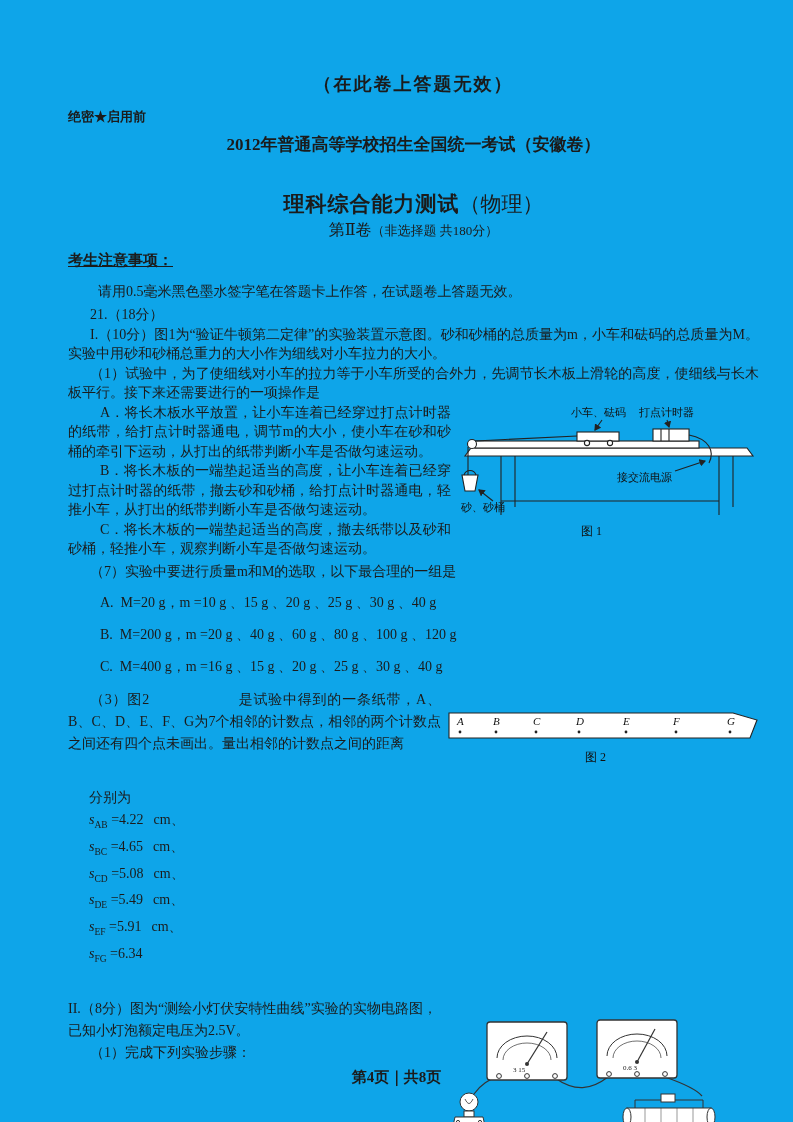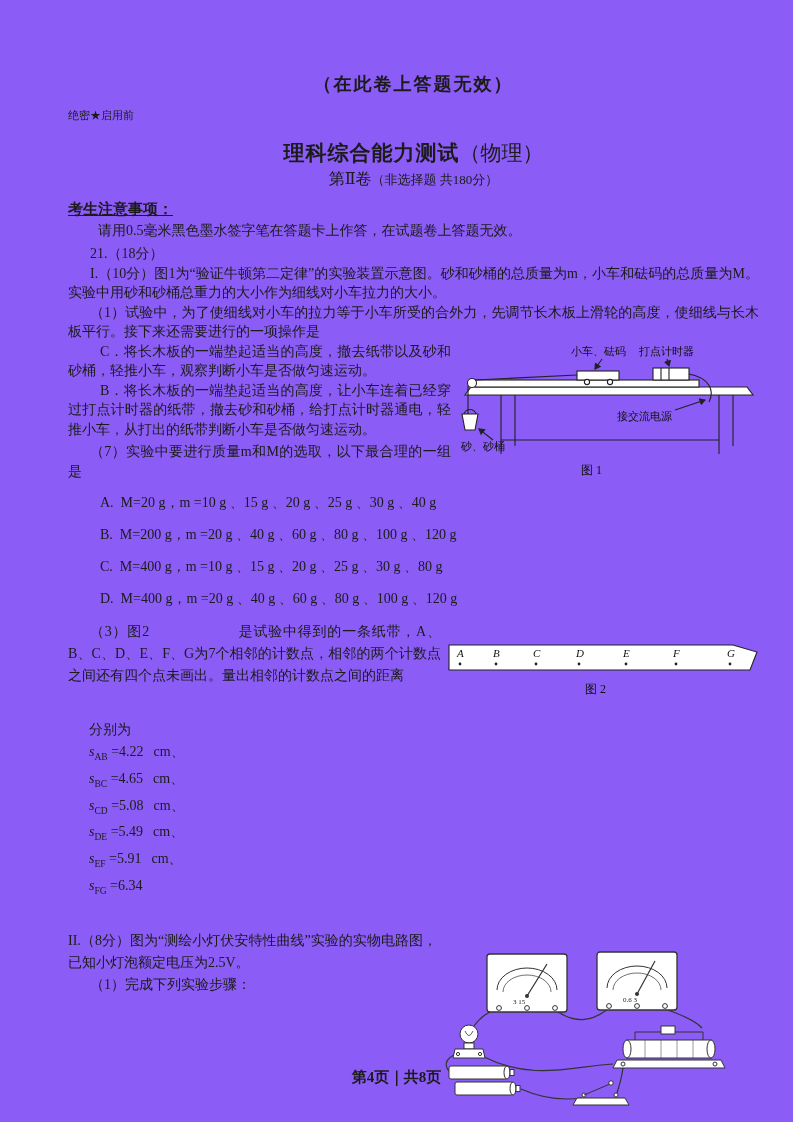--- a/index.html
+++ b/index.html
@@ -1,37 +1,37 @@
 <!DOCTYPE html>
 <html><head>
 <meta charset="utf-8">
 <style>
   * { margin:0; padding:0; box-sizing:border-box; }
   html,body { background:#e8e8e8; }
   .page {
     position:relative;
     width:793px; height:1122px;
     margin:0 auto;
-    background:#8b5cf6;
+    background:#0ea5e9;
     color:#1b1b1b;
     font-family:"Liberation Serif","DejaVu Serif",serif;
     padding:72px 34px 0 68px;
     overflow:hidden;
   }
   .center { text-align:center; }
   .invalid { font-size:18px; font-weight:bold; letter-spacing:2px; margin-bottom:12px; }
-  .secrecy { font-size:11px; font-weight:normal; margin-bottom:16px; }
+  .secrecy { font-size:13px; font-weight:bold; margin-bottom:7px; }
   .exam-title { font-size:17px; font-weight:bold; margin:6px 0 34px; }
   .subject { font-size:21px; margin-bottom:2px; }
   .subject .st { font-weight:bold; letter-spacing:1px; }
   .volume { margin-bottom:10px; }
   .volume .vt { font-size:16px; }
   .volume .vn { font-size:13px; }
   .notice-h { font-size:15px; font-weight:bold; text-decoration:underline; }
-  .notice-b { font-size:14px; text-indent:30px; margin:3px 0 4px; }
+  .notice-b { font-size:14px; text-indent:30px; margin:13px 0 4px; }
 
   .body { font-size:14px; line-height:19.5px; text-align:justify; }
   .ind  { text-indent:22px;font-family:Liberation Serif, serif; }
   .opt  { text-indent:32px; }
   .p2q  { margin-top:3px; }
   .opt2 { text-indent:32px; margin:12px 0; line-height:20px; white-space:pre-wrap; }
   .p3   { line-height:22px; }
   .meas { margin-top:2px; clear:right; white-space:pre-wrap; }
   .mi   { margin-right:3px; }
   .mi i { font-style:italic; }
@@ -47,20 +47,21 @@
   .footer { position:absolute; left:0; right:0; top:1068px; text-align:center; font-size:15px;font-weight:bold; }
   svg text { font-family:"Liberation Serif","DejaVu Serif",serif; }
 </style>
 </head>
 <body>
 
 <div class="page">
 
   <div class="invalid center">（在此卷上答题无效）</div>
   <div class="secrecy">绝密★启用前</div>
+  <div class="exam-title center">2012年普通高等学校招生全国统一考试（安徽卷）</div>
 
   <div class="subject center">
     <span class="st">理科综合能力测试</span><span class="ss">（物理）</span>
   </div>
 
   <div class="volume center">
     <span class="vt">第Ⅱ卷</span><span class="vn">（非选择题 共180分）</span>
   </div>
 
   <div class="notice-h">考生注意事项：</div>
@@ -113,28 +114,28 @@
         <g fill="#111" font-size="11">
           <text x="112" y="13">小车、砝码</text>
           <text x="180" y="13">打点计时器</text>
           <text x="158" y="78">接交流电源</text>
           <text x="2" y="108">砂、砂桶</text>
           <text x="122" y="132" font-size="12">图 1</text>
         </g>
       </svg>
     </div>
 
+    <p class="opt">A．将长木板水平放置，让小车连着已经穿过打点计时器的纸带，给打点计时器通电，调节m的大小，使小车在砂和砂桶的牵引下运动，从打出的纸带判断小车是否做匀速运动。</p>
+    <p class="opt">B．将长木板的一端垫起适当的高度，让小车连着已经穿过打点计时器的纸带，撤去砂和砂桶，给打点计时器通电，轻推小车，从打出的纸带判断小车是否做匀速运动。</p>
     <p class="opt">C．将长木板的一端垫起适当的高度，撤去纸带以及砂和砂桶，轻推小车，观察判断小车是否做匀速运动。</p>
-    <p class="opt">B．将长木板的一端垫起适当的高度，让小车连着已经穿过打点计时器的纸带，撤去砂和砂桶，给打点计时器通电，轻推小车，从打出的纸带判断小车是否做匀速运动。</p>
 
     <p class="ind p2q">（7）实验中要进行质量m和M的选取，以下最合理的一组是</p>
     <p class="opt2">A.  M=20 g，m =10 g 、15 g 、20 g 、25 g 、30 g 、40 g</p>
     <p class="opt2">B.  M=200 g，m =20 g 、40 g 、60 g 、80 g 、100 g 、120 g</p>
-    <p class="opt2">C.  M=400 g，m =10 g 、15 g 、20 g 、25 g 、30 g 、80 g</p>
-    <p class="opt2">D.  M=400 g，m =20 g 、40 g 、60 g 、80 g 、100 g 、120 g</p>
+    <p class="opt2">C.  M=400 g，m =16 g 、15 g 、20 g 、25 g 、30 g 、40 g</p>
 
     <div class="fig2">
       <svg width="312" height="60" viewBox="0 0 312 60">
         <polygon points="2,6 286,6 310,13 303,31 2,31" fill="#fff" stroke="#222" stroke-width="1.1"></polygon>
         <g font-size="11" font-style="italic" fill="#111">
           <text x="10" y="18">A</text>
           <text x="46" y="18">B</text>
           <text x="86" y="18">C</text>
           <text x="129" y="18">D</text>
           <text x="176" y="18">E</text>

